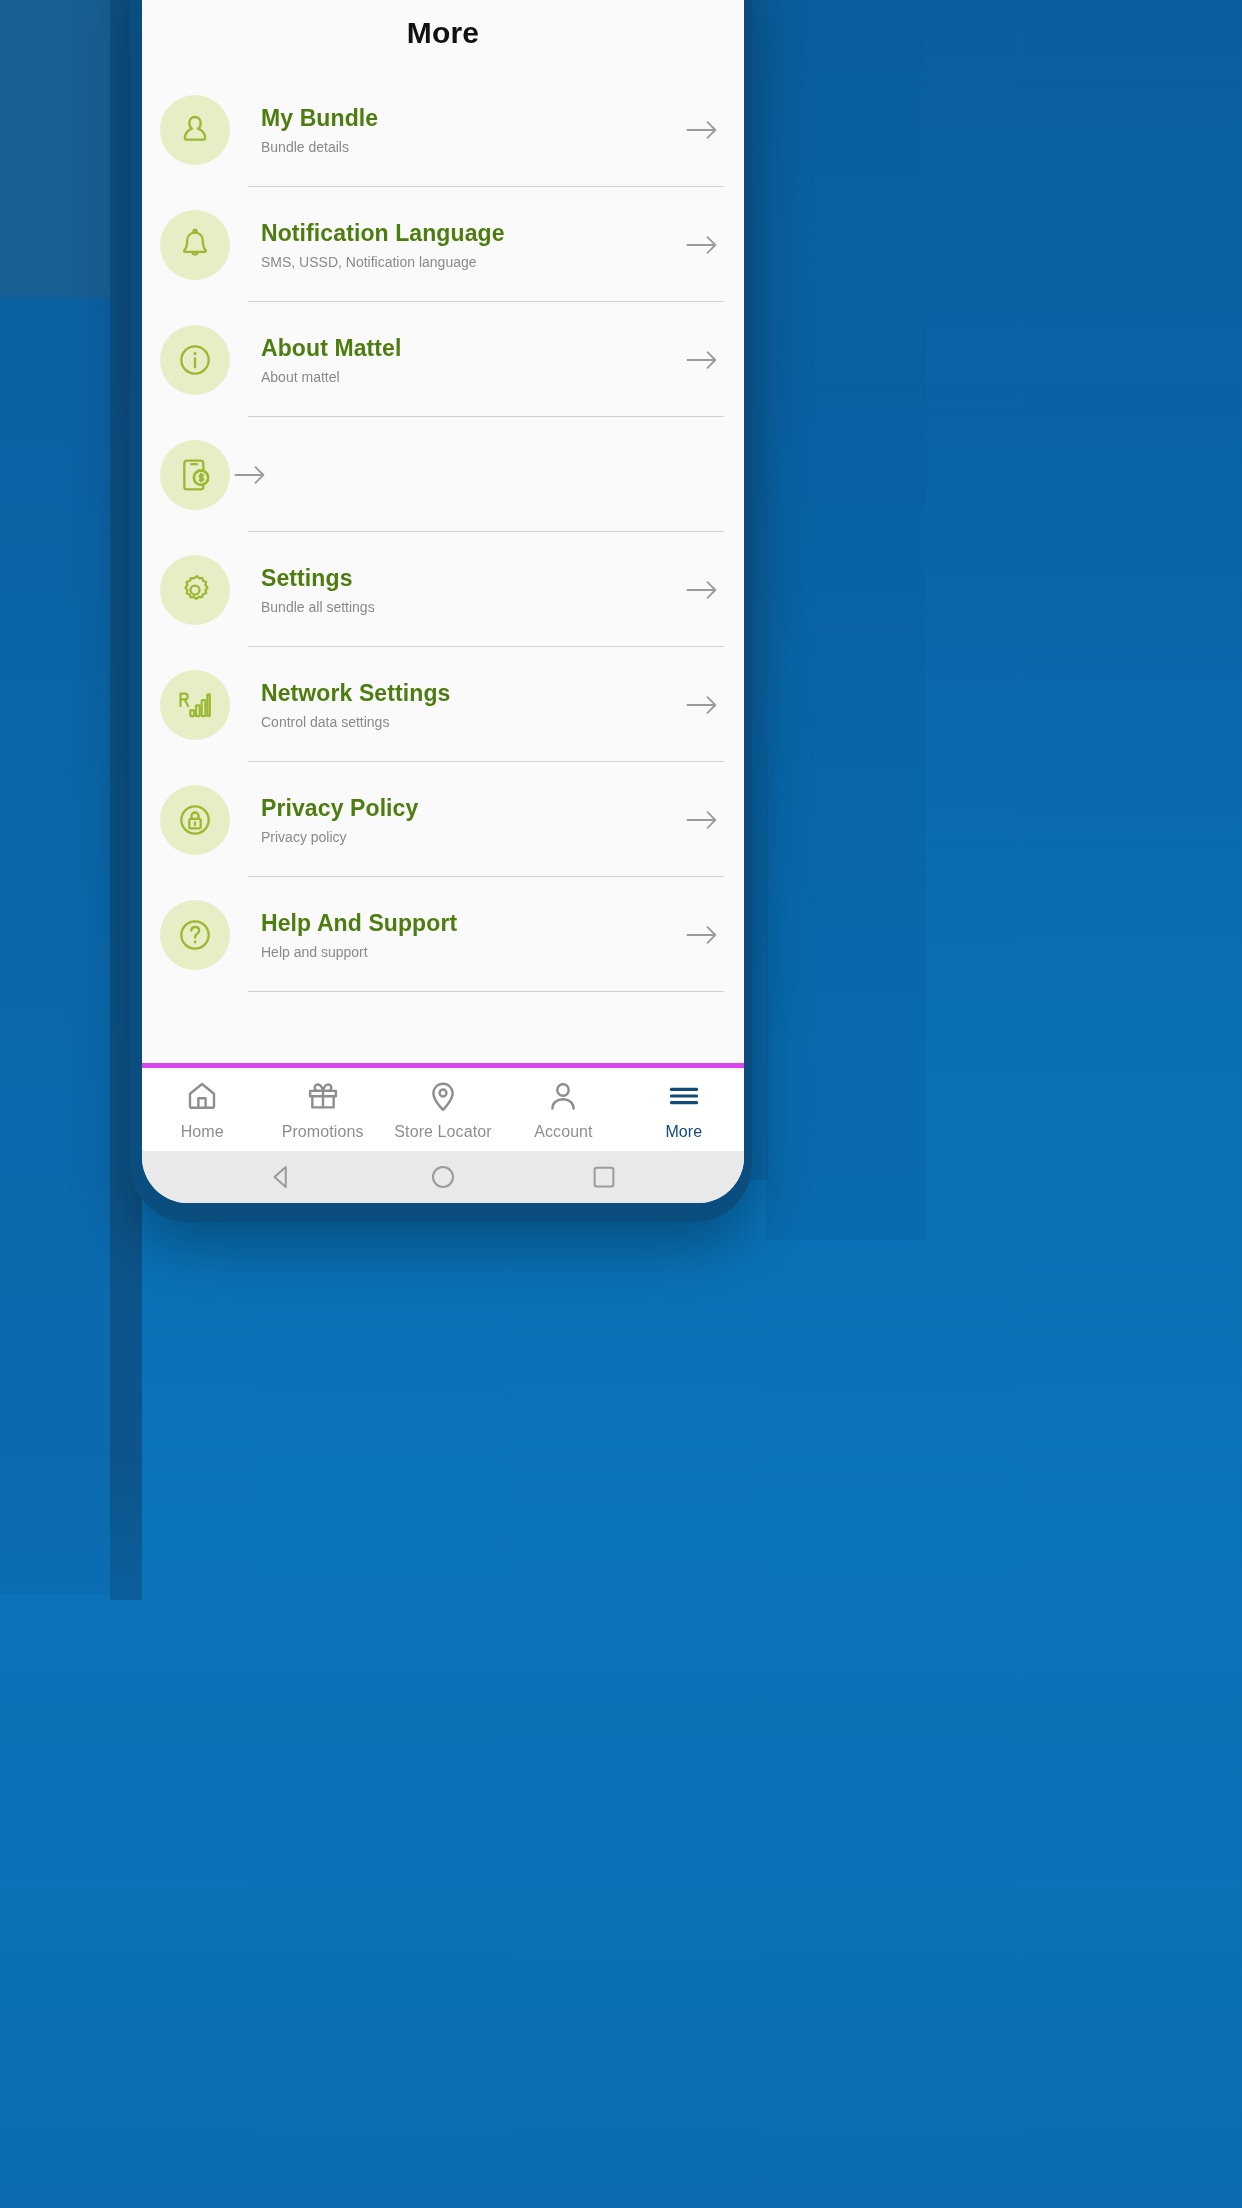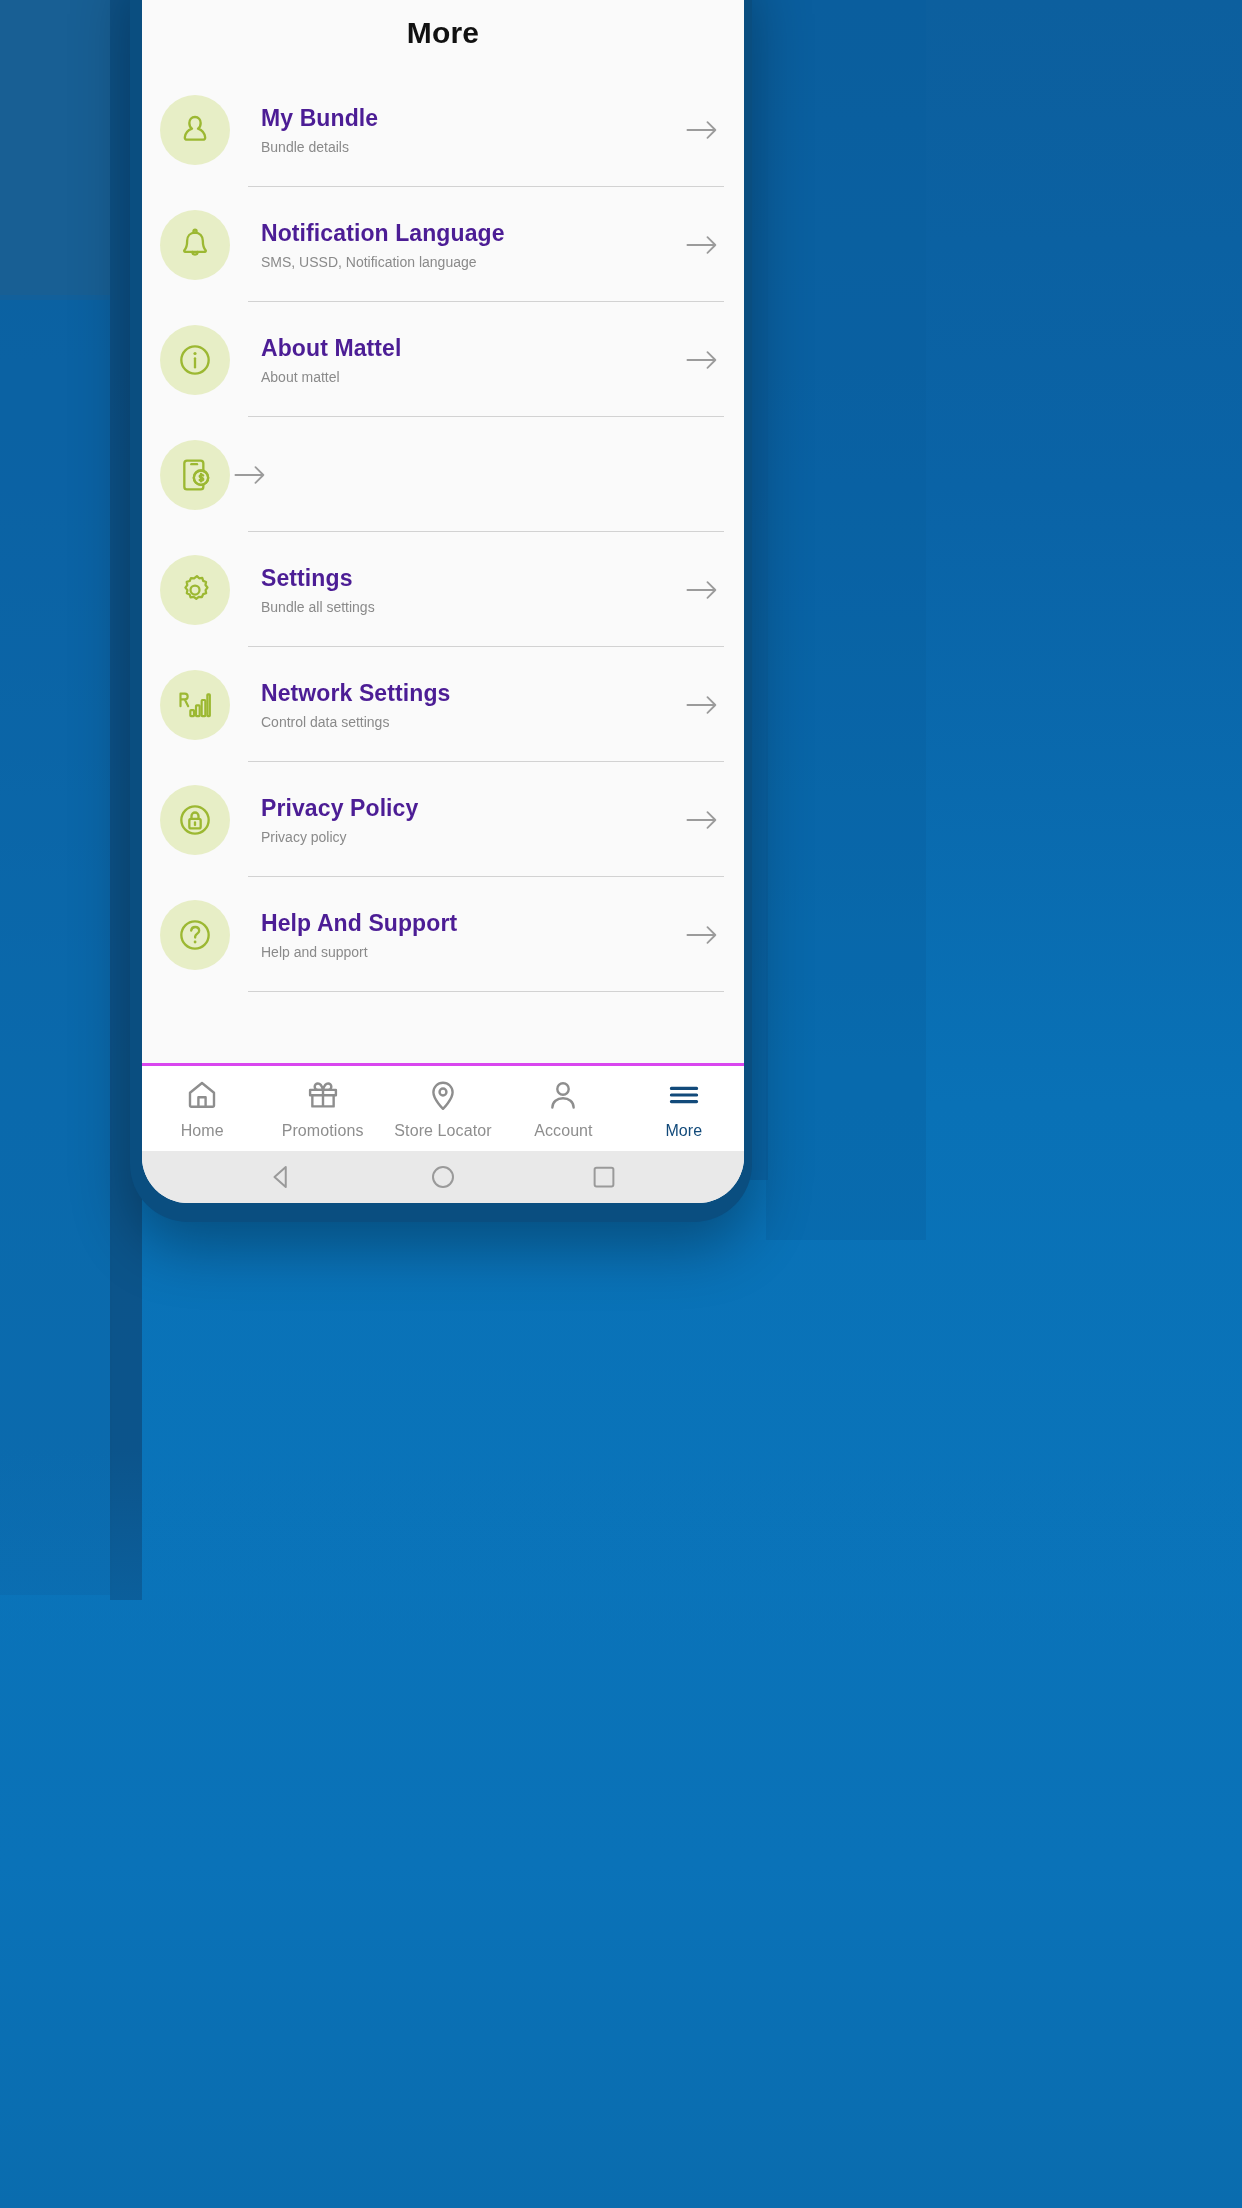--- a/index.html
+++ b/index.html
@@ -68,38 +68,38 @@
     padding:14px 22px 14px 18px; height:115px;
   }
   .icon-badge {
     width:70px; height:70px; border-radius:50%;
     background:#e7eec6; flex:0 0 70px;
     display:flex; align-items:center; justify-content:center;
   }
   .icon-badge svg { width:40px; height:40px; display:block; }
   .row-text { flex:1; margin-left:31px; min-width:0; }
   .row-title {
-    font-size:23px; font-weight:bold; color:#4c1d95;
+    font-size:23px; font-weight:bold; color:#4d7c0f;
     line-height:1.22; letter-spacing:.1px;
   }
   .row-sub {
     font-size:14px; color:#8a8a8a; margin-top:7px; line-height:1.2;
   }
   .row-arrow { flex:0 0 40px; display:flex; align-items:center; justify-content:center; }
   .row-arrow svg { width:34px; height:26px; }
   .divider {
     position:absolute; left:106px; right:20px; bottom:0;
     height:1.5px; background:#d2d2d2;
   }
 
   
   .tabbar {
     position:absolute; left:0; top:1103px; width:602px; height:88px;
     background:#ffffff; display:flex; align-items:center;
-    border-top:3px solid #d946ef;
+    border-top:5px solid #d946ef;
   }
   .tab {
     flex:1; display:flex; flex-direction:column;
     align-items:center; justify-content:center; gap:9px;
   }
   .tab svg { width:36px; height:36px; display:block; }
   .tab-label { font-size:16px; color:#8e8e8e; letter-spacing:.1px; }
   .tab.active .tab-label { color:#124a7a; }
 
   

